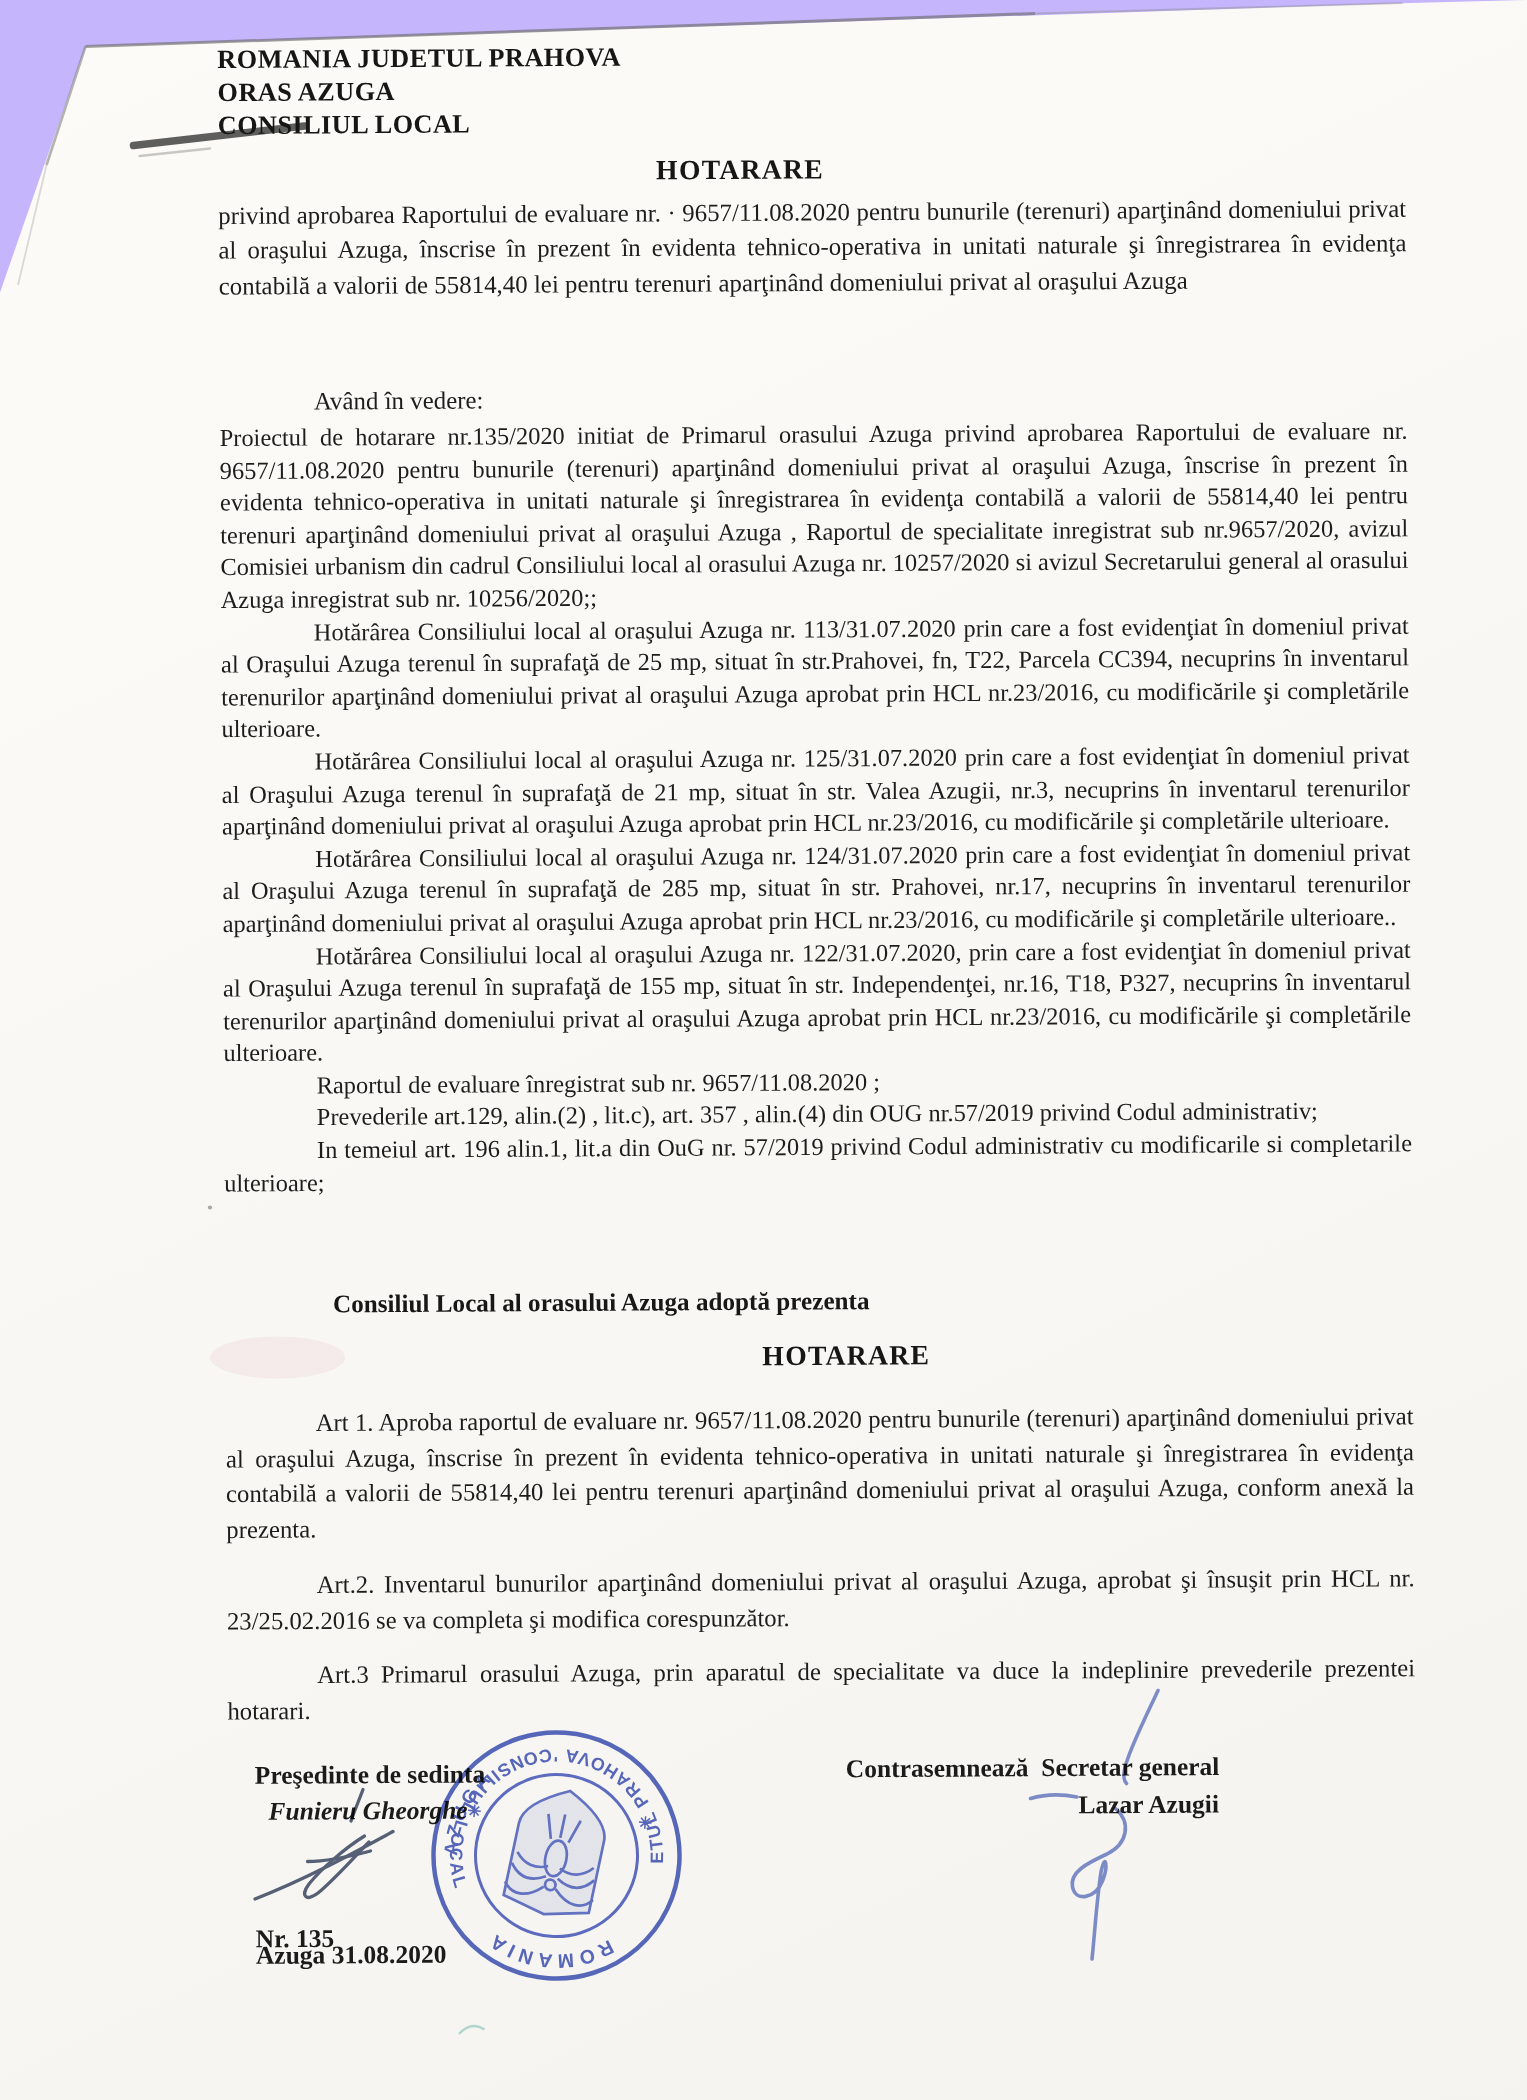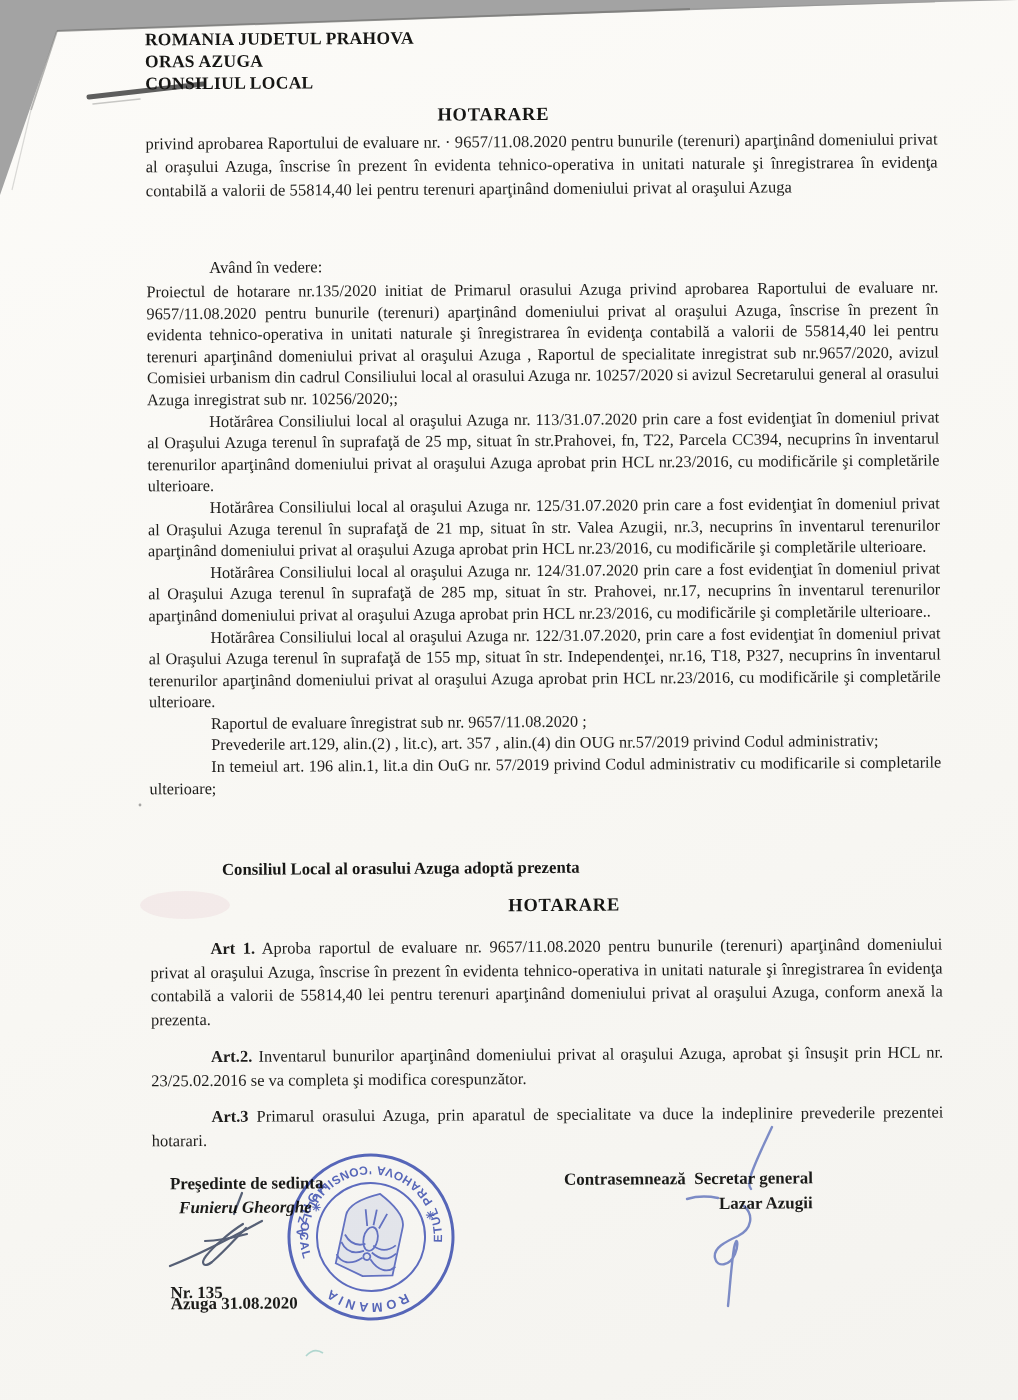--- a/index.html
+++ b/index.html
@@ -1,34 +1,34 @@
 <!DOCTYPE html>
 <html><head>
 <meta charset="utf-8">
 <style>
   html,body{margin:0;padding:0;}
-  .page{position:relative;width:1018px;height:1400px;background:#a3a3a3;overflow:hidden;
+  .page{position:relative;width:1018px;height:1400px;background:#c4b5fd;overflow:hidden;
         font-family:"Liberation Serif", serif;}
   .paper{position:absolute;left:0;top:0;width:1018px;height:1400px;
          background:linear-gradient(155deg,#fcfbf8 0%,#f8f7f3 55%,#f4f3ef 100%);
          clip-path:polygon(57px 31px,940px 2px,1018px 0px,1018px 1400px,0px 1400px,0px 195px);}
   .overlay{position:absolute;left:0;top:0;pointer-events:none;}
   .doc{position:absolute;left:145px;top:0;width:792px;color:#1e1d1b;
        transform:rotate(-0.35deg);transform-origin:60px 60px;}
   .abs{position:absolute;left:0;width:792px;}
   .hdr{font-weight:bold;font-size:17.5px;line-height:22px;letter-spacing:0.3px;color:#161614;}
   .doctitle{font-weight:bold;font-size:18.5px;letter-spacing:0.8px;text-align:center;color:#161614;}
   .body-text{font-size:16.3px;text-align:justify;}
   .subtitle{line-height:23.4px;font-size:16.6px;}
   .having{padding-left:63px;font-size:16.6px;}
   .recitals p{margin:0;line-height:21.6px;}
   .recitals p.ind{text-indent:62px;}
   .adoption{font-weight:bold;padding-left:72px;font-size:16.8px;color:#171715;}
   .article{line-height:23.5px;text-indent:60px;font-size:16.5px;}
-  .article .lead{font-weight:bold;}
+  .article .lead{font-weight:normal;}
   .sig{font-weight:bold;font-size:17px;color:#1b1b19;white-space:pre;}
   .inkblue{mix-blend-mode:multiply;}
 </style>
 </head>
 <body>
 
 <div class="page">
 
   <div class="paper"></div>
 

